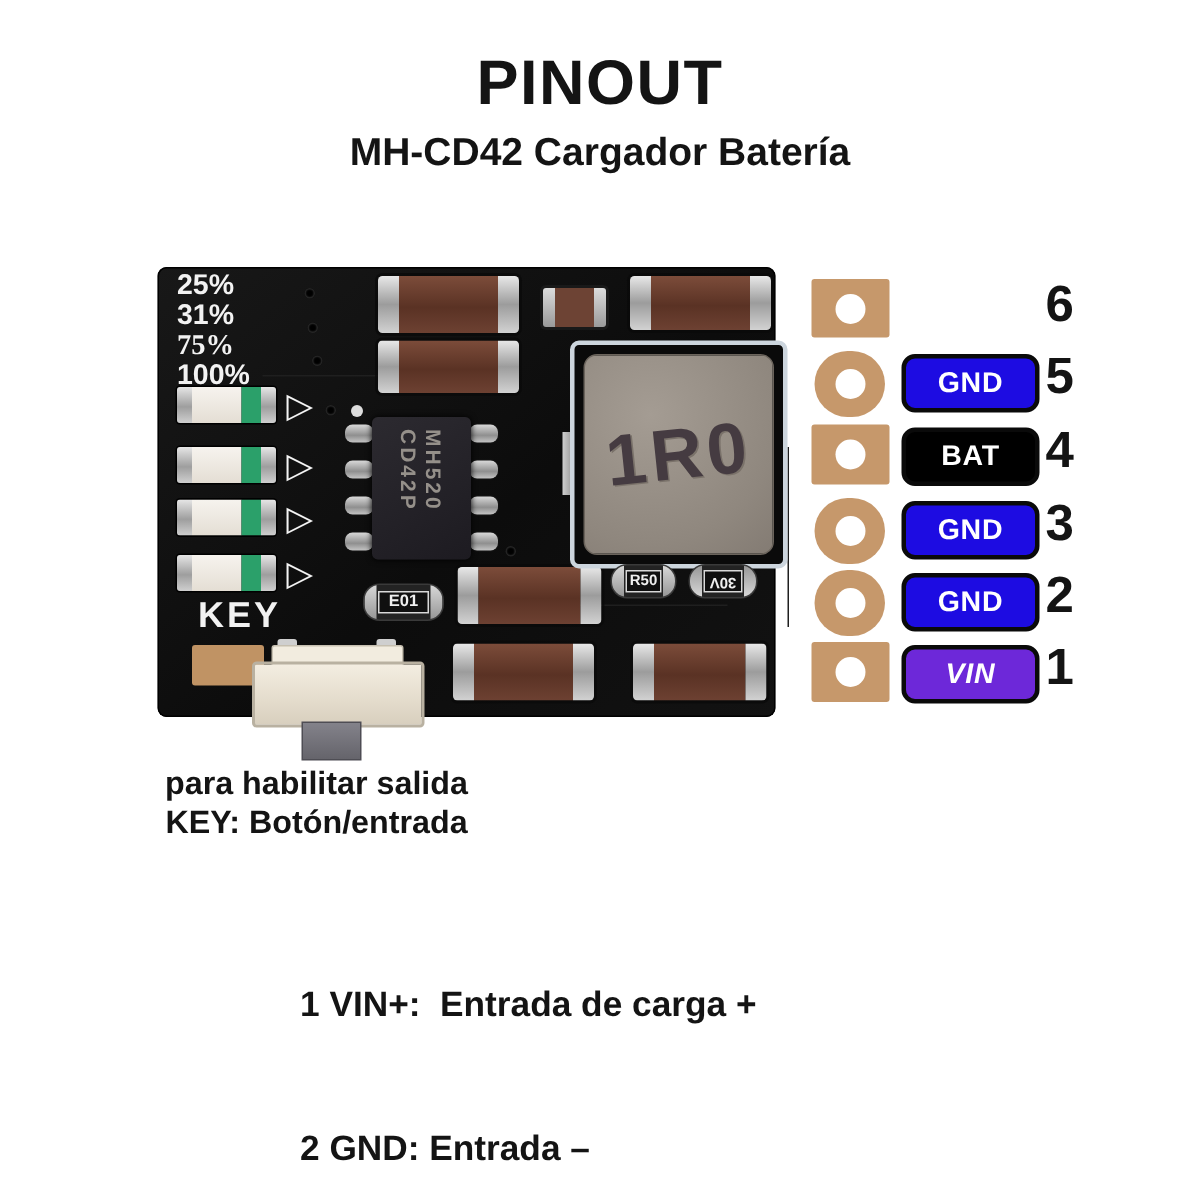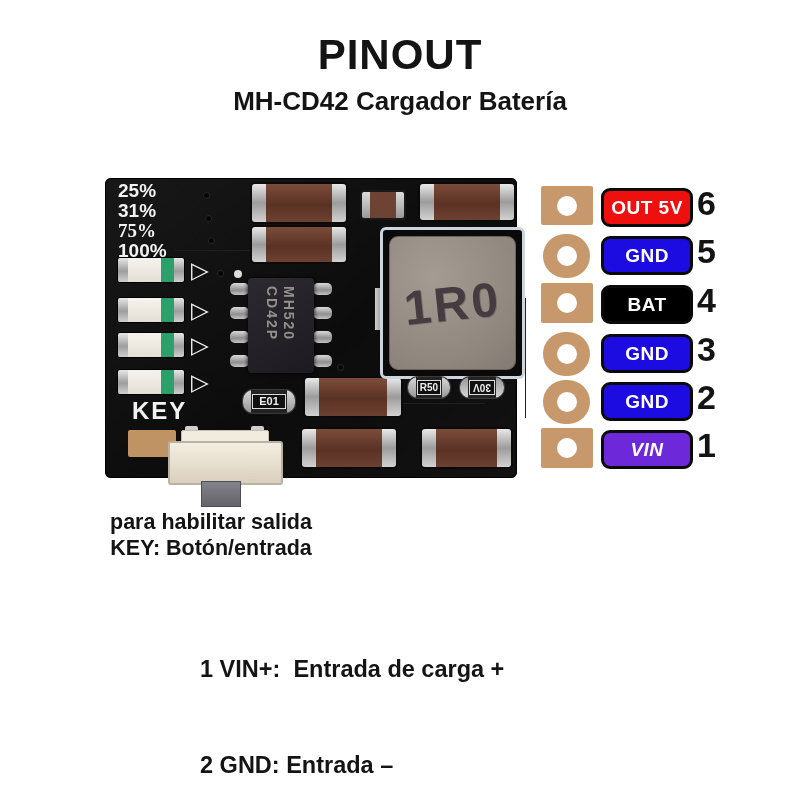--- a/index.html
+++ b/index.html
@@ -237,21 +237,20 @@
         <span class="hole"></span>
       </div>
     <div class="pad oval" style="top:202px;height:44px;">
         <span class="hole"></span>
       </div>
     <div class="pad rect" style="top:250px;height:40px;">
         <span class="hole"></span>
       </div>
   </div>
 
-  <div class="badge" style="top: 188px; background: rgb(238, 15, 15);">OUT 5V</div>
   <div class="badge" style="top: 236px; background: rgb(29, 12, 226);">GND</div>
   <div class="badge" style="top: 285px; background: #000000;">BAT</div>
   <div class="badge" style="top: 334px; background: rgb(29, 12, 226);">GND</div>
   <div class="badge" style="top: 382px; background: rgb(29, 12, 226);">GND</div>
   <div class="badge" style="top: 430px; background: #6d28d9; font-style: italic;">VIN</div>
 
   <div class="pin-num" style="top:186px;">6</div>
   <div class="pin-num" style="top:234px;">5</div>
   <div class="pin-num" style="top:283px;">4</div>
   <div class="pin-num" style="top:332px;">3</div>

